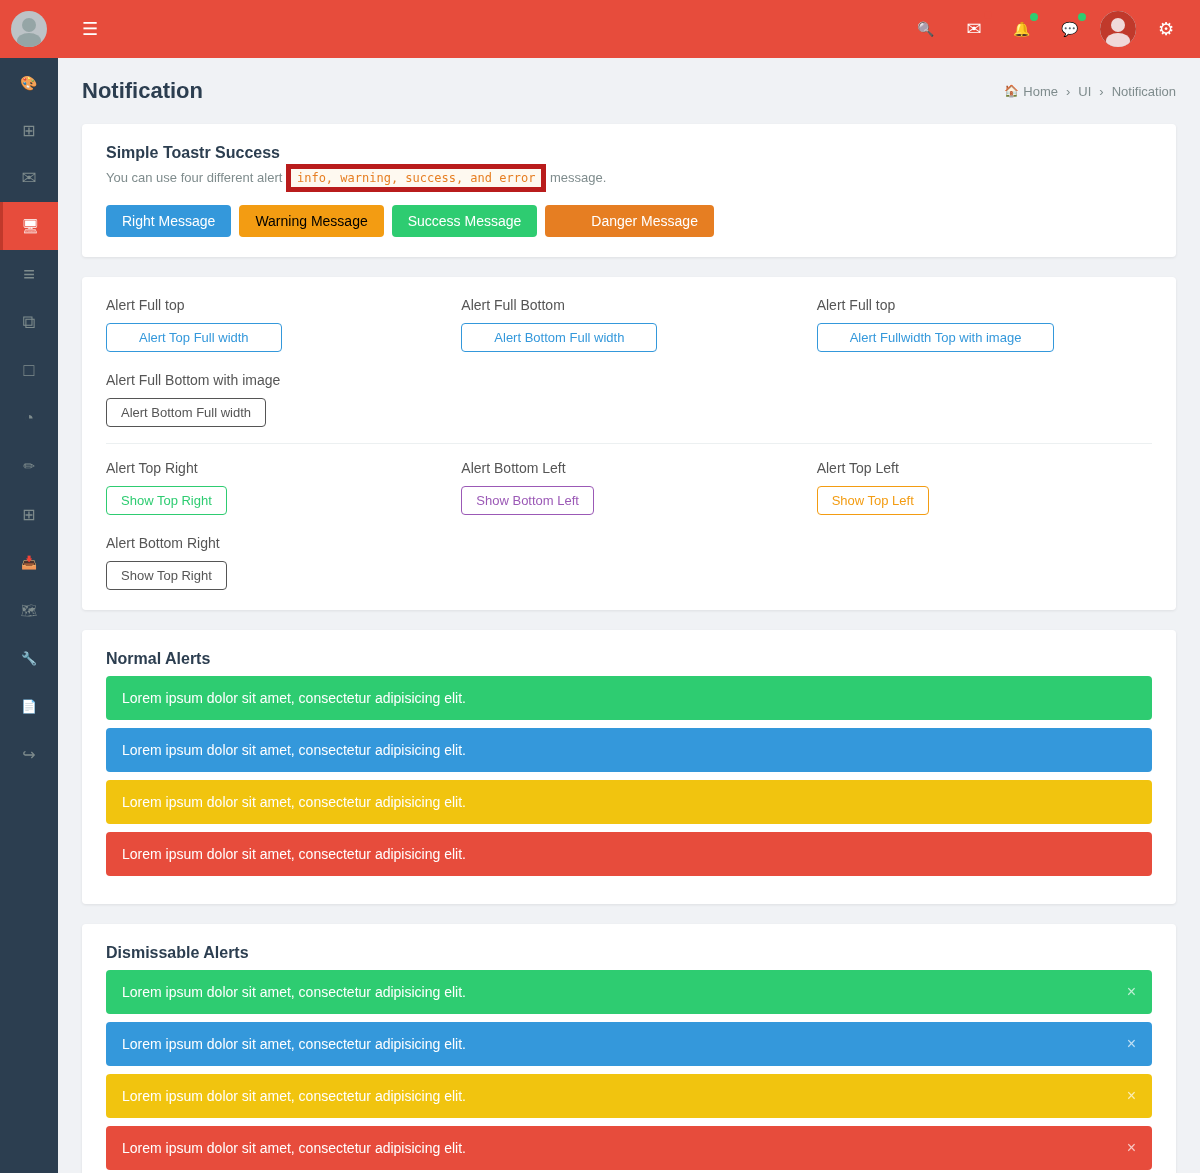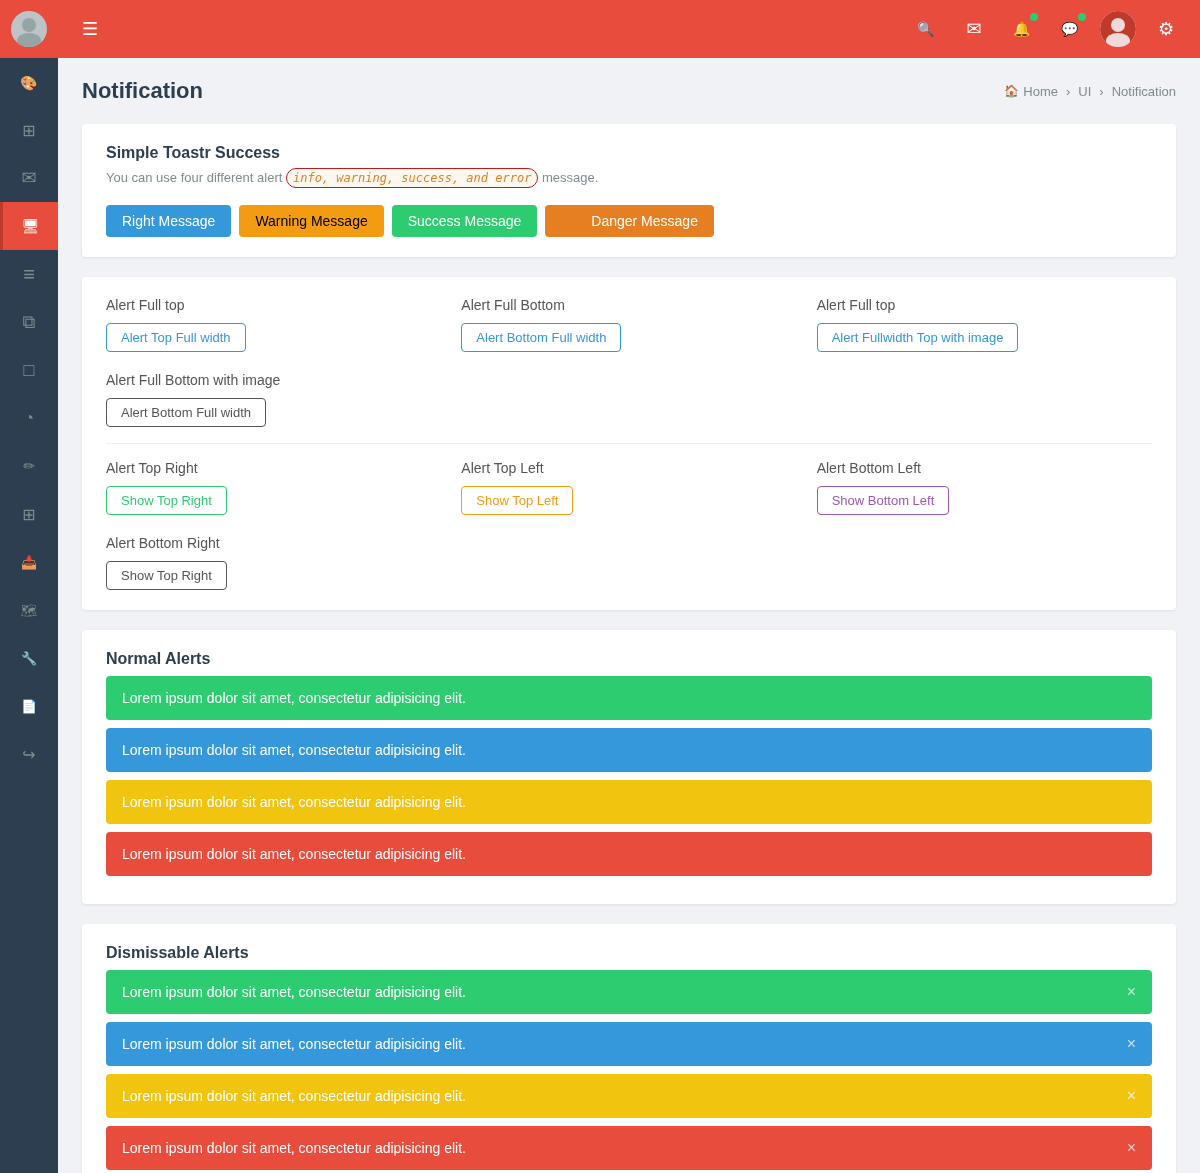--- a/index.html
+++ b/index.html
@@ -154,26 +154,25 @@
       color: #2c3e50;
       margin-bottom: 8px;
     }
     .card-subtitle {
       font-size: 13px;
       color: #7f8c8d;
       margin-bottom: 20px;
     }
     .card-subtitle code {
       background: #fef9f0;
-      border: 1px solid #b91c1c;
+      border: 5px solid #b91c1c;
       color: #e67e22;
       padding: 2px 6px;
-      border-radius: 10px;
+      border-radius: 0;
       font-size: 12px;
-      font-style: italic;
     }
 
     
     .toast-buttons {
       display: flex;
       gap: 8px;
       flex-wrap: wrap;
     }
     .btn {
       padding: 8px 16px;
@@ -199,21 +198,21 @@
     .alert-cell-title {
       font-size: 14px;
       color: #555;
       margin-bottom: 10px;
       font-weight: 500;
     }
     .btn-outline-info {
       background: white;
       border: 1px solid #3498db;
       color: #3498db;
-      padding: 6px 14px;
+      padding: 6px 32px;
       border-radius: 4px;
       cursor: pointer;
       font-size: 13px;
     }
     .btn-outline-warning {
       background: white;
       border: 1px solid #f39c12;
       color: #f39c12;
       padding: 6px 14px;
       border-radius: 4px;
@@ -431,30 +430,30 @@
       <hr class="divider-line">
 
       <div class="alert-grid">
 
         <div class="alert-cell">
           <div class="alert-cell-title">Alert Top Right</div>
           <button class="btn-outline-success">Show Top Right</button>
         </div>
 
         <div class="alert-cell">
+          <div class="alert-cell-title">Alert Bottom Left</div>
+          <button class="btn-outline-purple">Show Bottom Left</button>
+        </div>
+
+        <div class="alert-cell">
           <div class="alert-cell-title">Alert Top Left</div>
           <button class="btn-outline-warning">Show Top Left</button>
         </div>
 
         <div class="alert-cell">
-          <div class="alert-cell-title">Alert Bottom Left</div>
-          <button class="btn-outline-purple">Show Bottom Left</button>
-        </div>
-
-        <div class="alert-cell">
           <div class="alert-cell-title">Alert Bottom Right</div>
           <button class="btn-outline-dark">Show Top Right</button>
         </div>
       </div>
     </div>
 
     <div class="card">
       <div class="card-title">Normal Alerts</div>
 
       <div class="alert-bar alert-bar-green">

